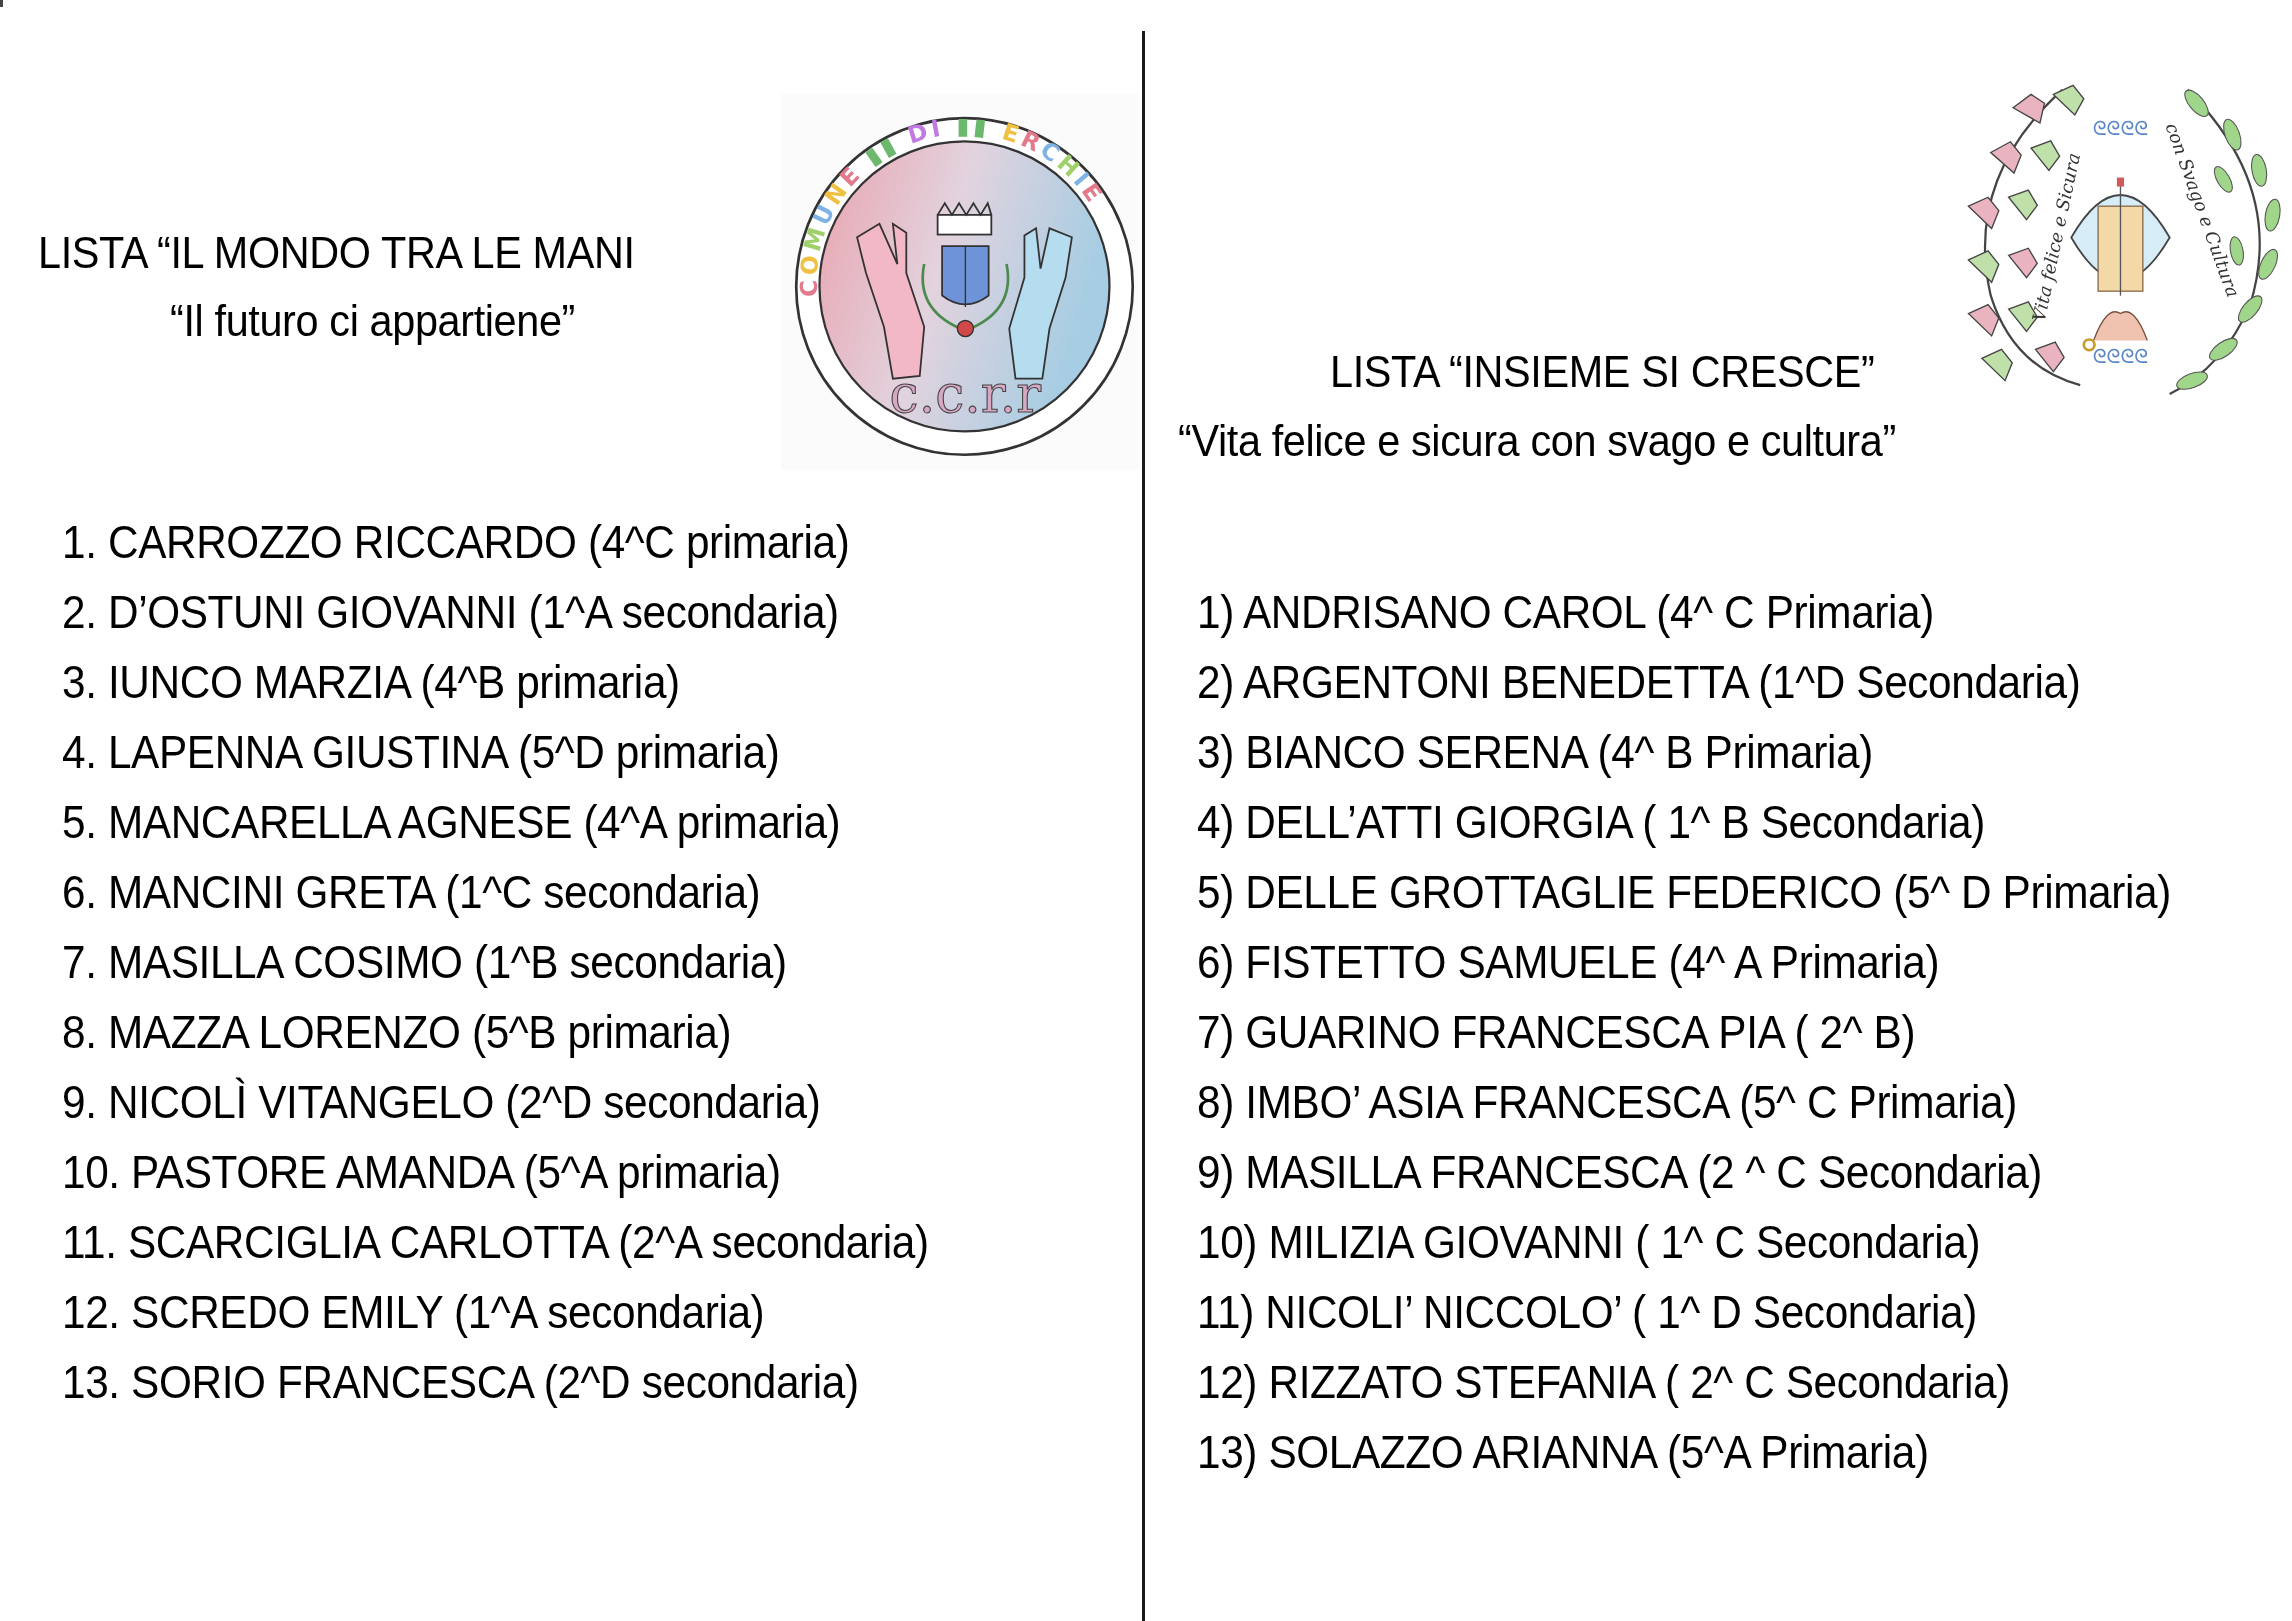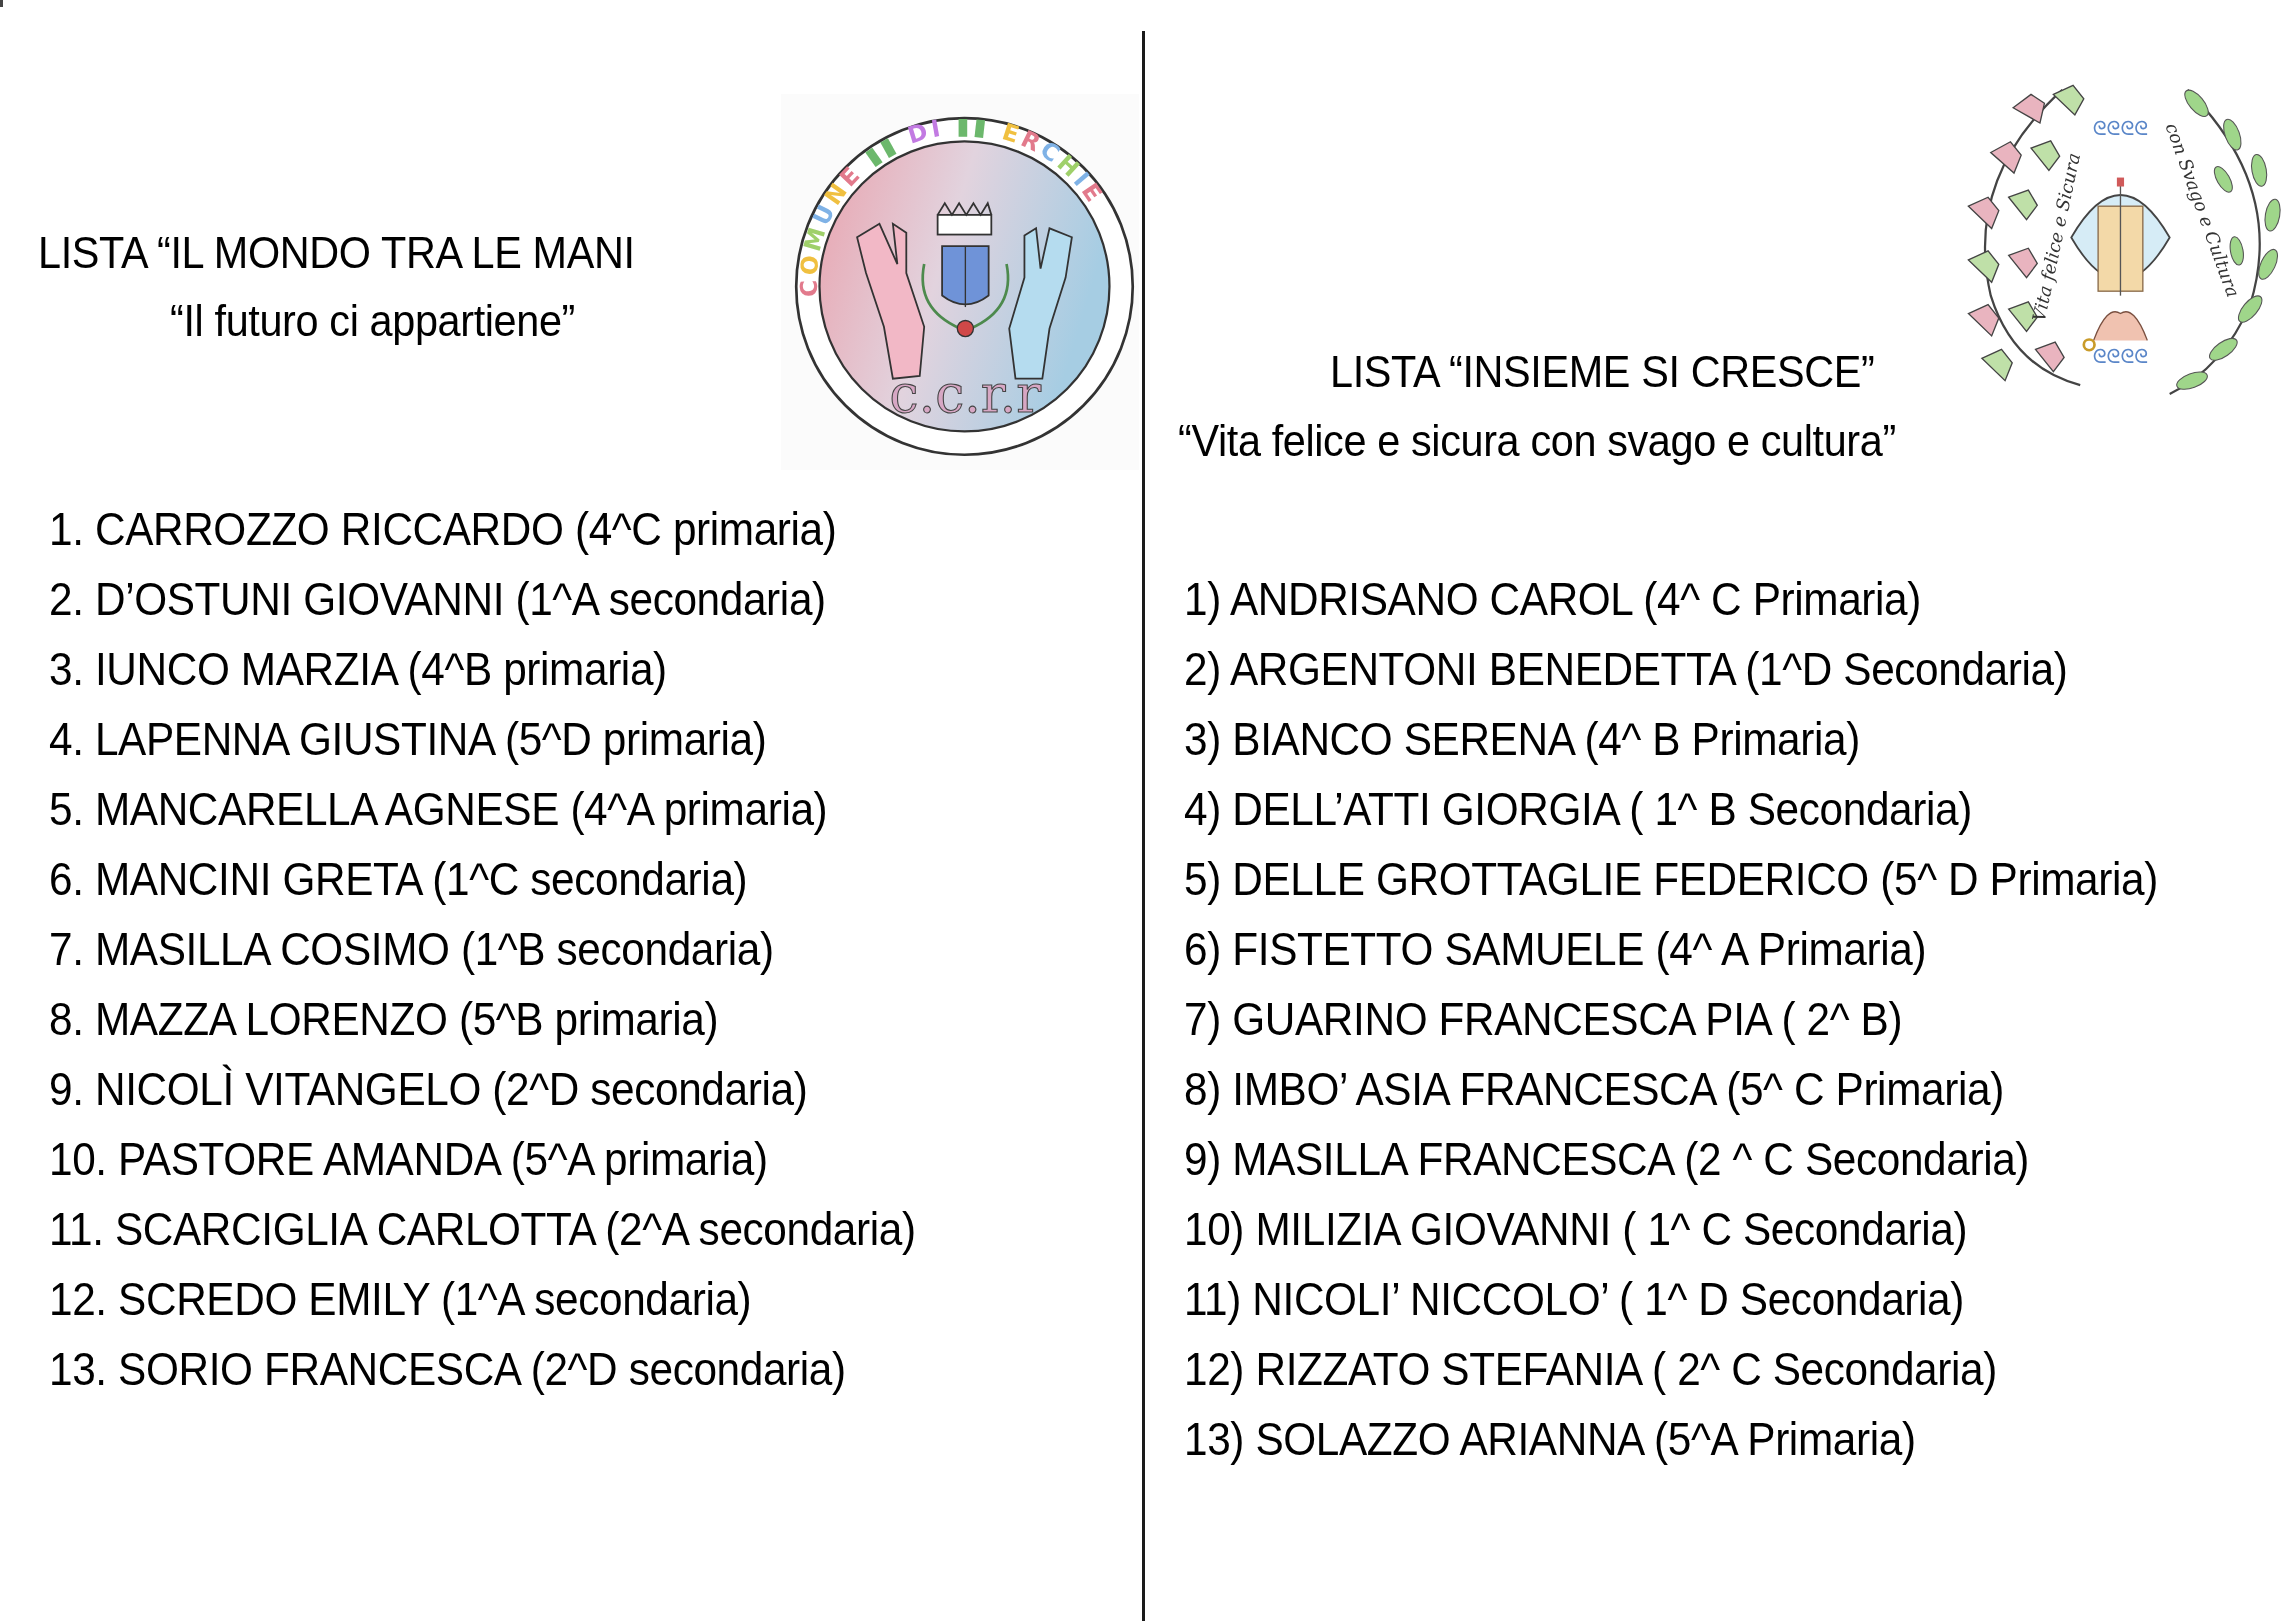--- a/index.html
+++ b/index.html
@@ -9,21 +9,21 @@
     }
     .abs { position: absolute; }
     .divider {
       position: absolute; left: 1142px; top: 31px; width: 2.7px; height: 1590px; background: #1a1a1a;
     }
     .corner-mark { position: absolute; left: 0; top: 0; width: 2.7px; height: 7.2px; background: #444; }
     .title {
       font-size: 45px; line-height: 54px; white-space: nowrap; letter-spacing: -0.4px;
       transform: scaleX(0.92); transform-origin: left center;
     }
-    .list { position: absolute; margin: 4px; padding: 0; list-style: none; }
+    .list { position: absolute; margin: 17px; padding: 0; list-style: none; }
     .list li {
       font-size: 47px; height: 70px; line-height: 70px; white-space: nowrap; letter-spacing: -0.4px;
       transform: scaleX(0.9); transform-origin: left center;
     }
     
     .logo-left {
       position: absolute; left: 781px; top: 94px; width: 358px; height: 376px; background: #fbfbfb;
     }
     .logo-right {
       position: absolute; left: 1928px; top: 72px; width: 376px; height: 331px;

